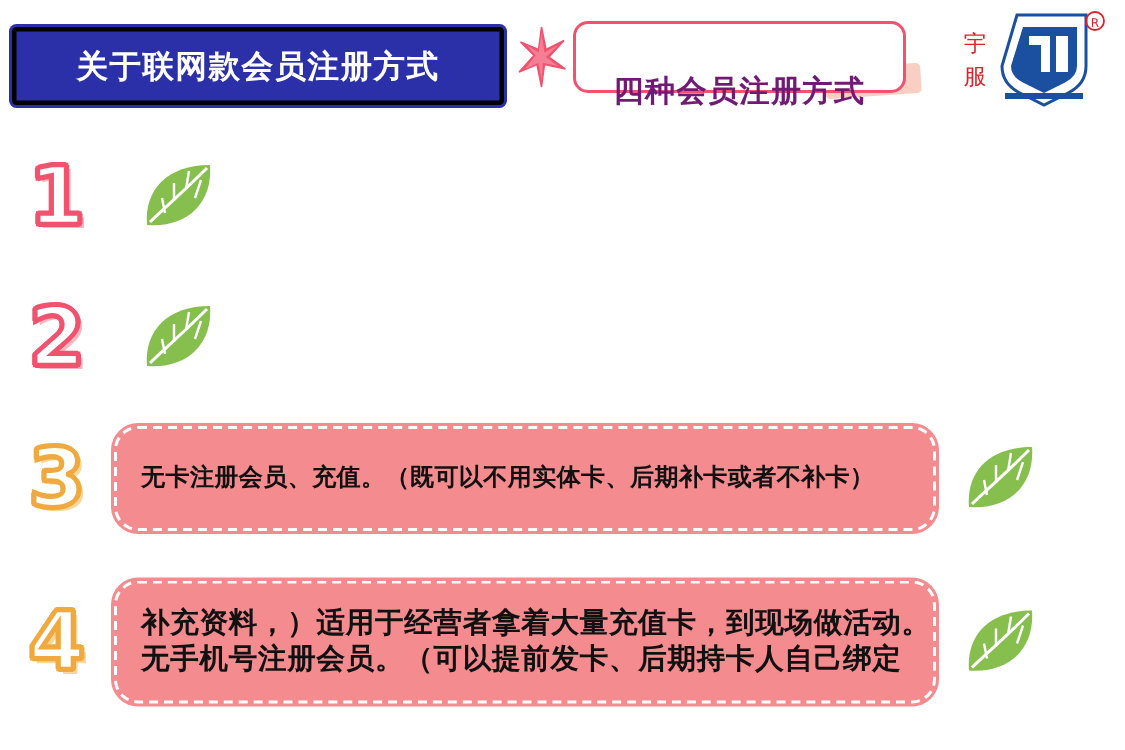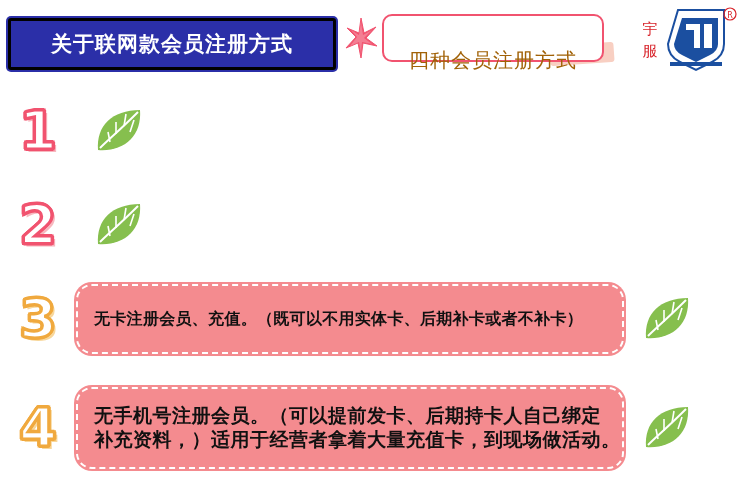--- a/index.html
+++ b/index.html
@@ -66,23 +66,23 @@
     height: 44px;
     background: #ffffff;
     border: 2px solid #f1536f;
     border-radius: 10px;
     display: flex;
     align-items: center;
     justify-content: center;
     z-index: 3;
   }
   .subtitle-box span {
-    color: #a16207;
+    color: #701a75;
     font-size: 20px;
-    font-weight: normal;
+    font-weight: bold;
     letter-spacing: 1px;
     white-space: nowrap;
     margin-top: 45px;
   }
   .subtitle-ribbon {
     position: absolute;
     left: 168px;
     top: 30px;
     width: 64px;
     height: 20px;
@@ -267,22 +267,22 @@
         <path d="M48 10 C30 28 18 38 10 46" stroke="#ffffff" stroke-width="2" fill="none"></path>
         <path d="M36 12 L34 24 M44 18 L40 30 M26 20 L26 32 M18 30 L20 40" stroke="#ffffff" stroke-width="1.6" fill="none"></path>
       </svg>
     </div>
   </div>
 
   <div class="row row4">
     <div class="num num-4">4</div>
     <div class="card card-xl">
       <div>
+        <div class="card-text nowrap" style="font-size:19px;">补充资料，）适用于经营者拿着大量充值卡，到现场做活动。</div>
         <div class="card-text nowrap" style="font-size:19px;">无手机号注册会员。（可以提前发卡、后期持卡人自己绑定</div>
-        <div class="card-text nowrap" style="font-size:19px;">补充资料，）适用于经营者拿着大量充值卡，到现场做活动。</div>
       </div>
     </div>
     <div class="leaf">
       <svg width="58" height="58" viewBox="0 0 58 58">
         <path d="M50 8 C22 8 6 24 8 48 C34 50 52 34 50 8 Z" fill="#86bf4e"></path>
         <path d="M48 10 C30 28 18 38 10 46" stroke="#ffffff" stroke-width="2" fill="none"></path>
         <path d="M36 12 L34 24 M44 18 L40 30 M26 20 L26 32 M18 30 L20 40" stroke="#ffffff" stroke-width="1.6" fill="none"></path>
       </svg>
     </div>
   </div>

